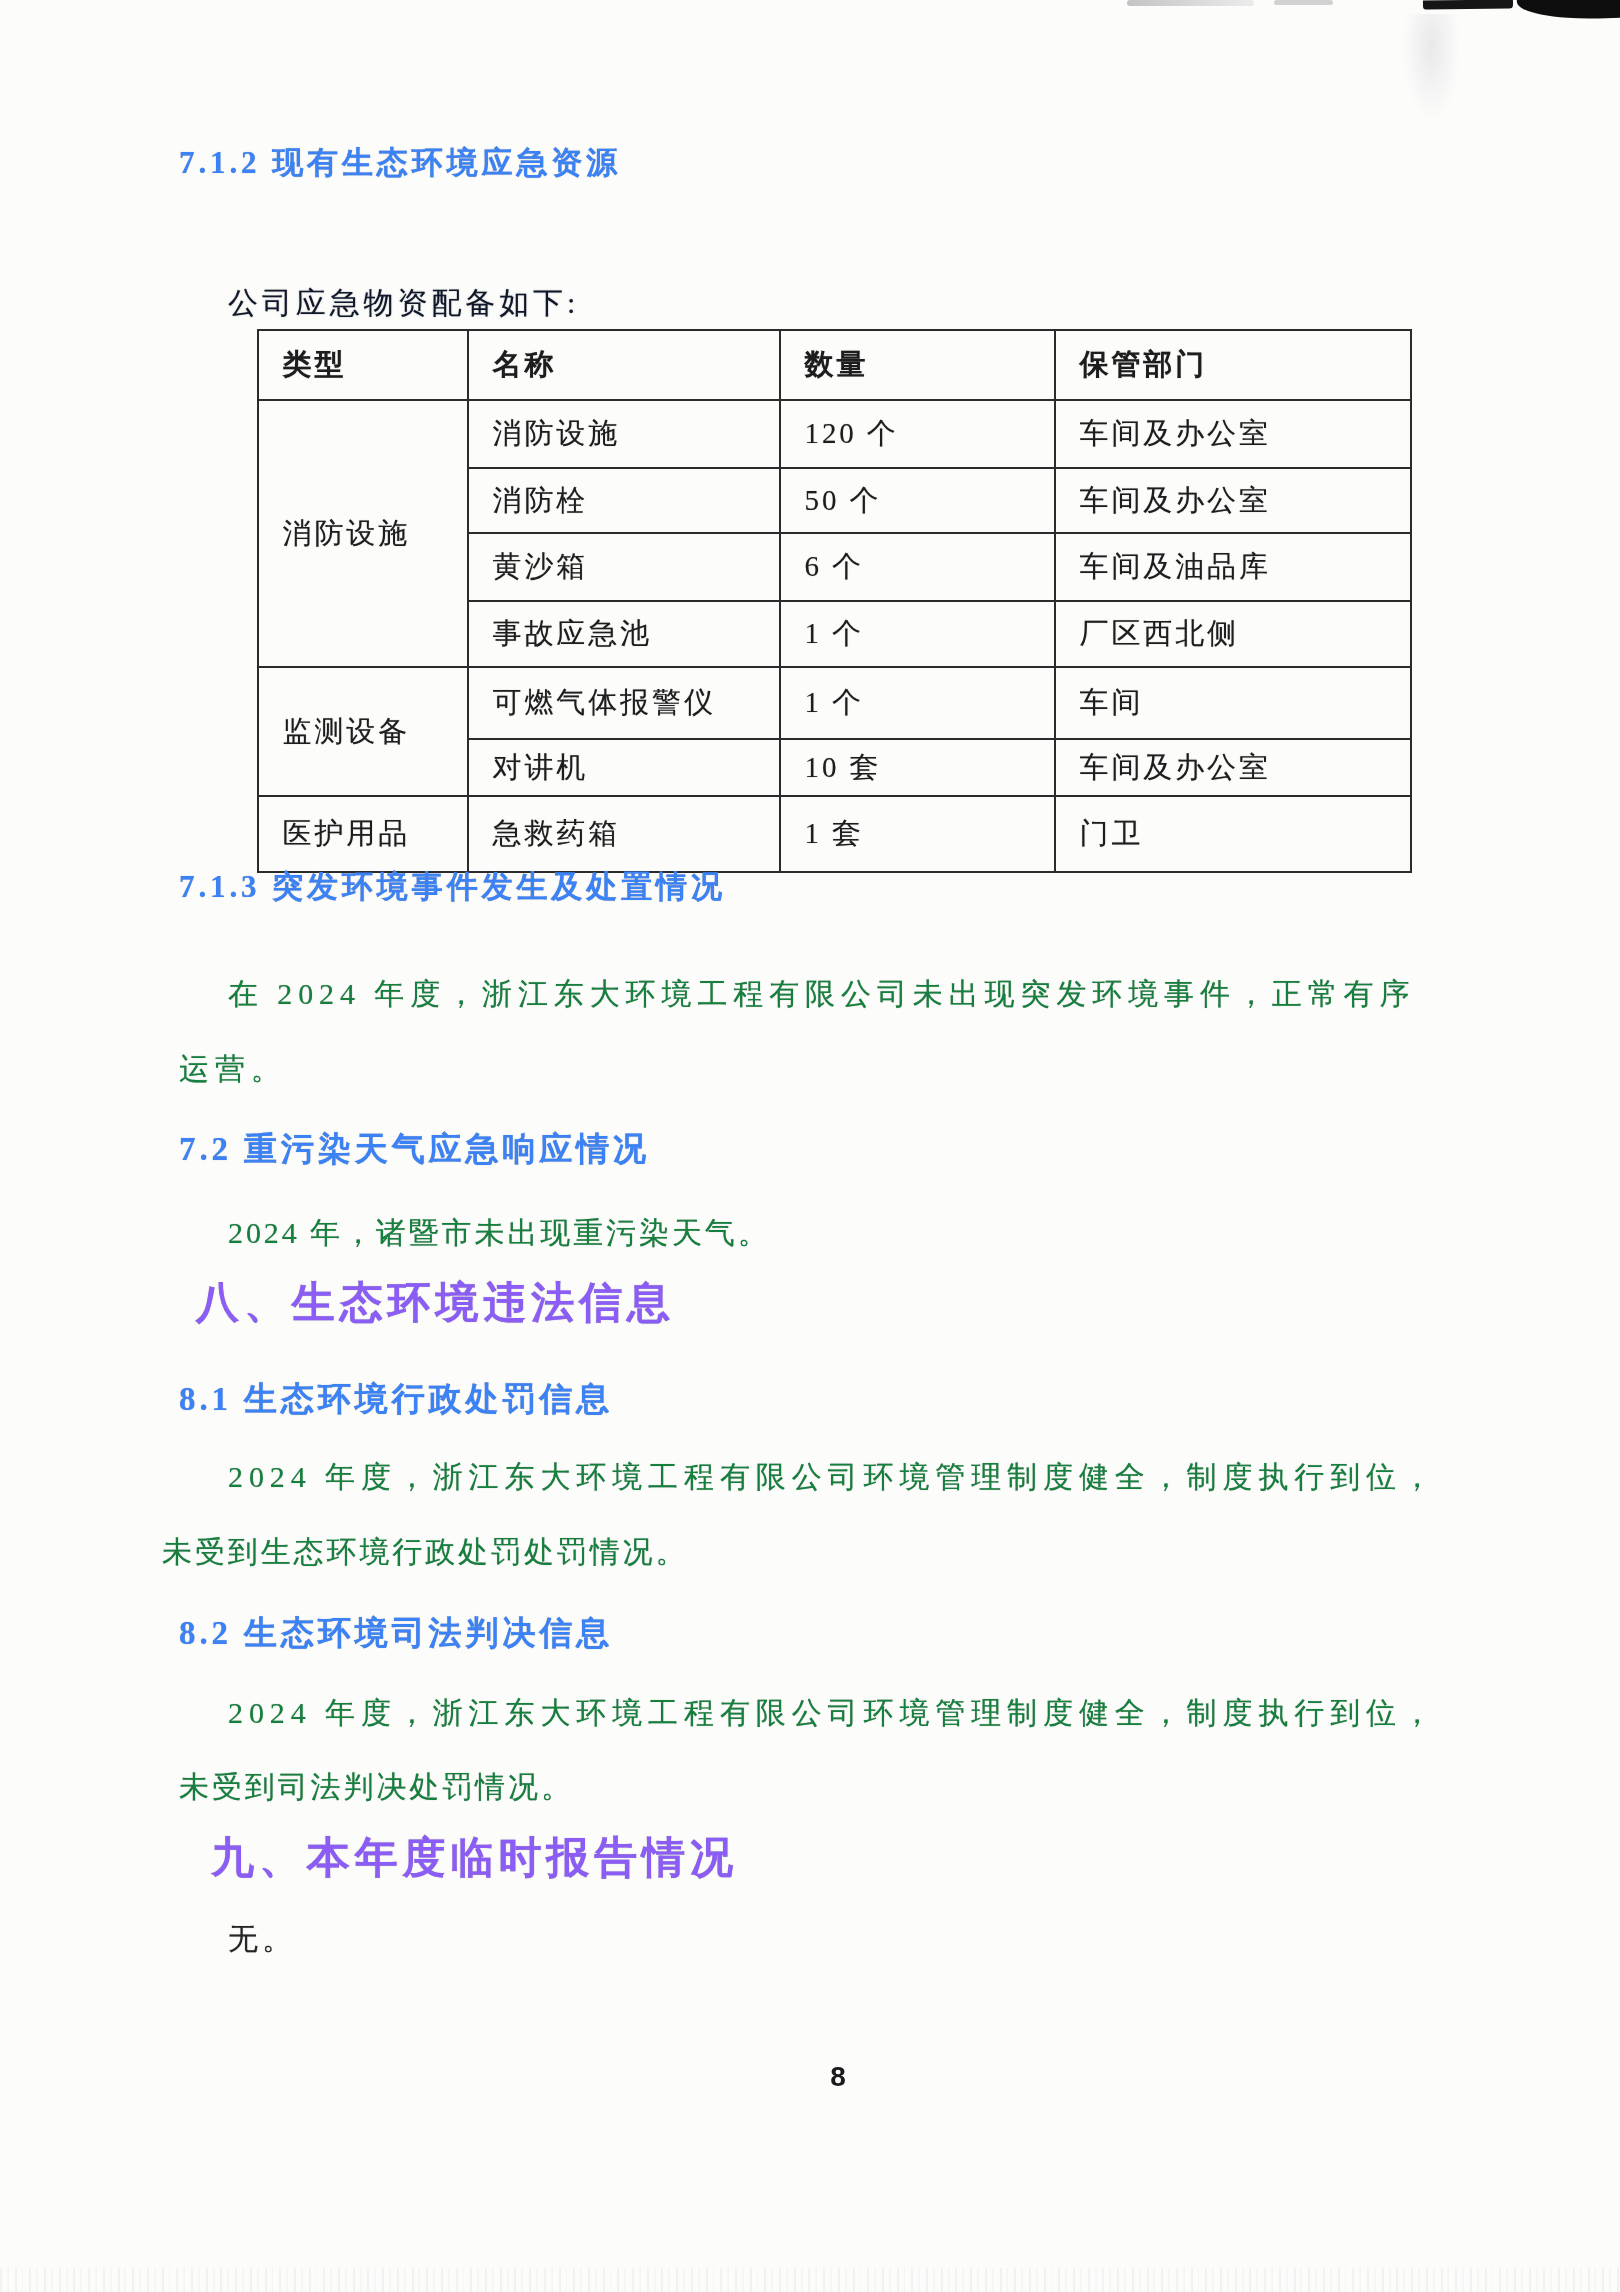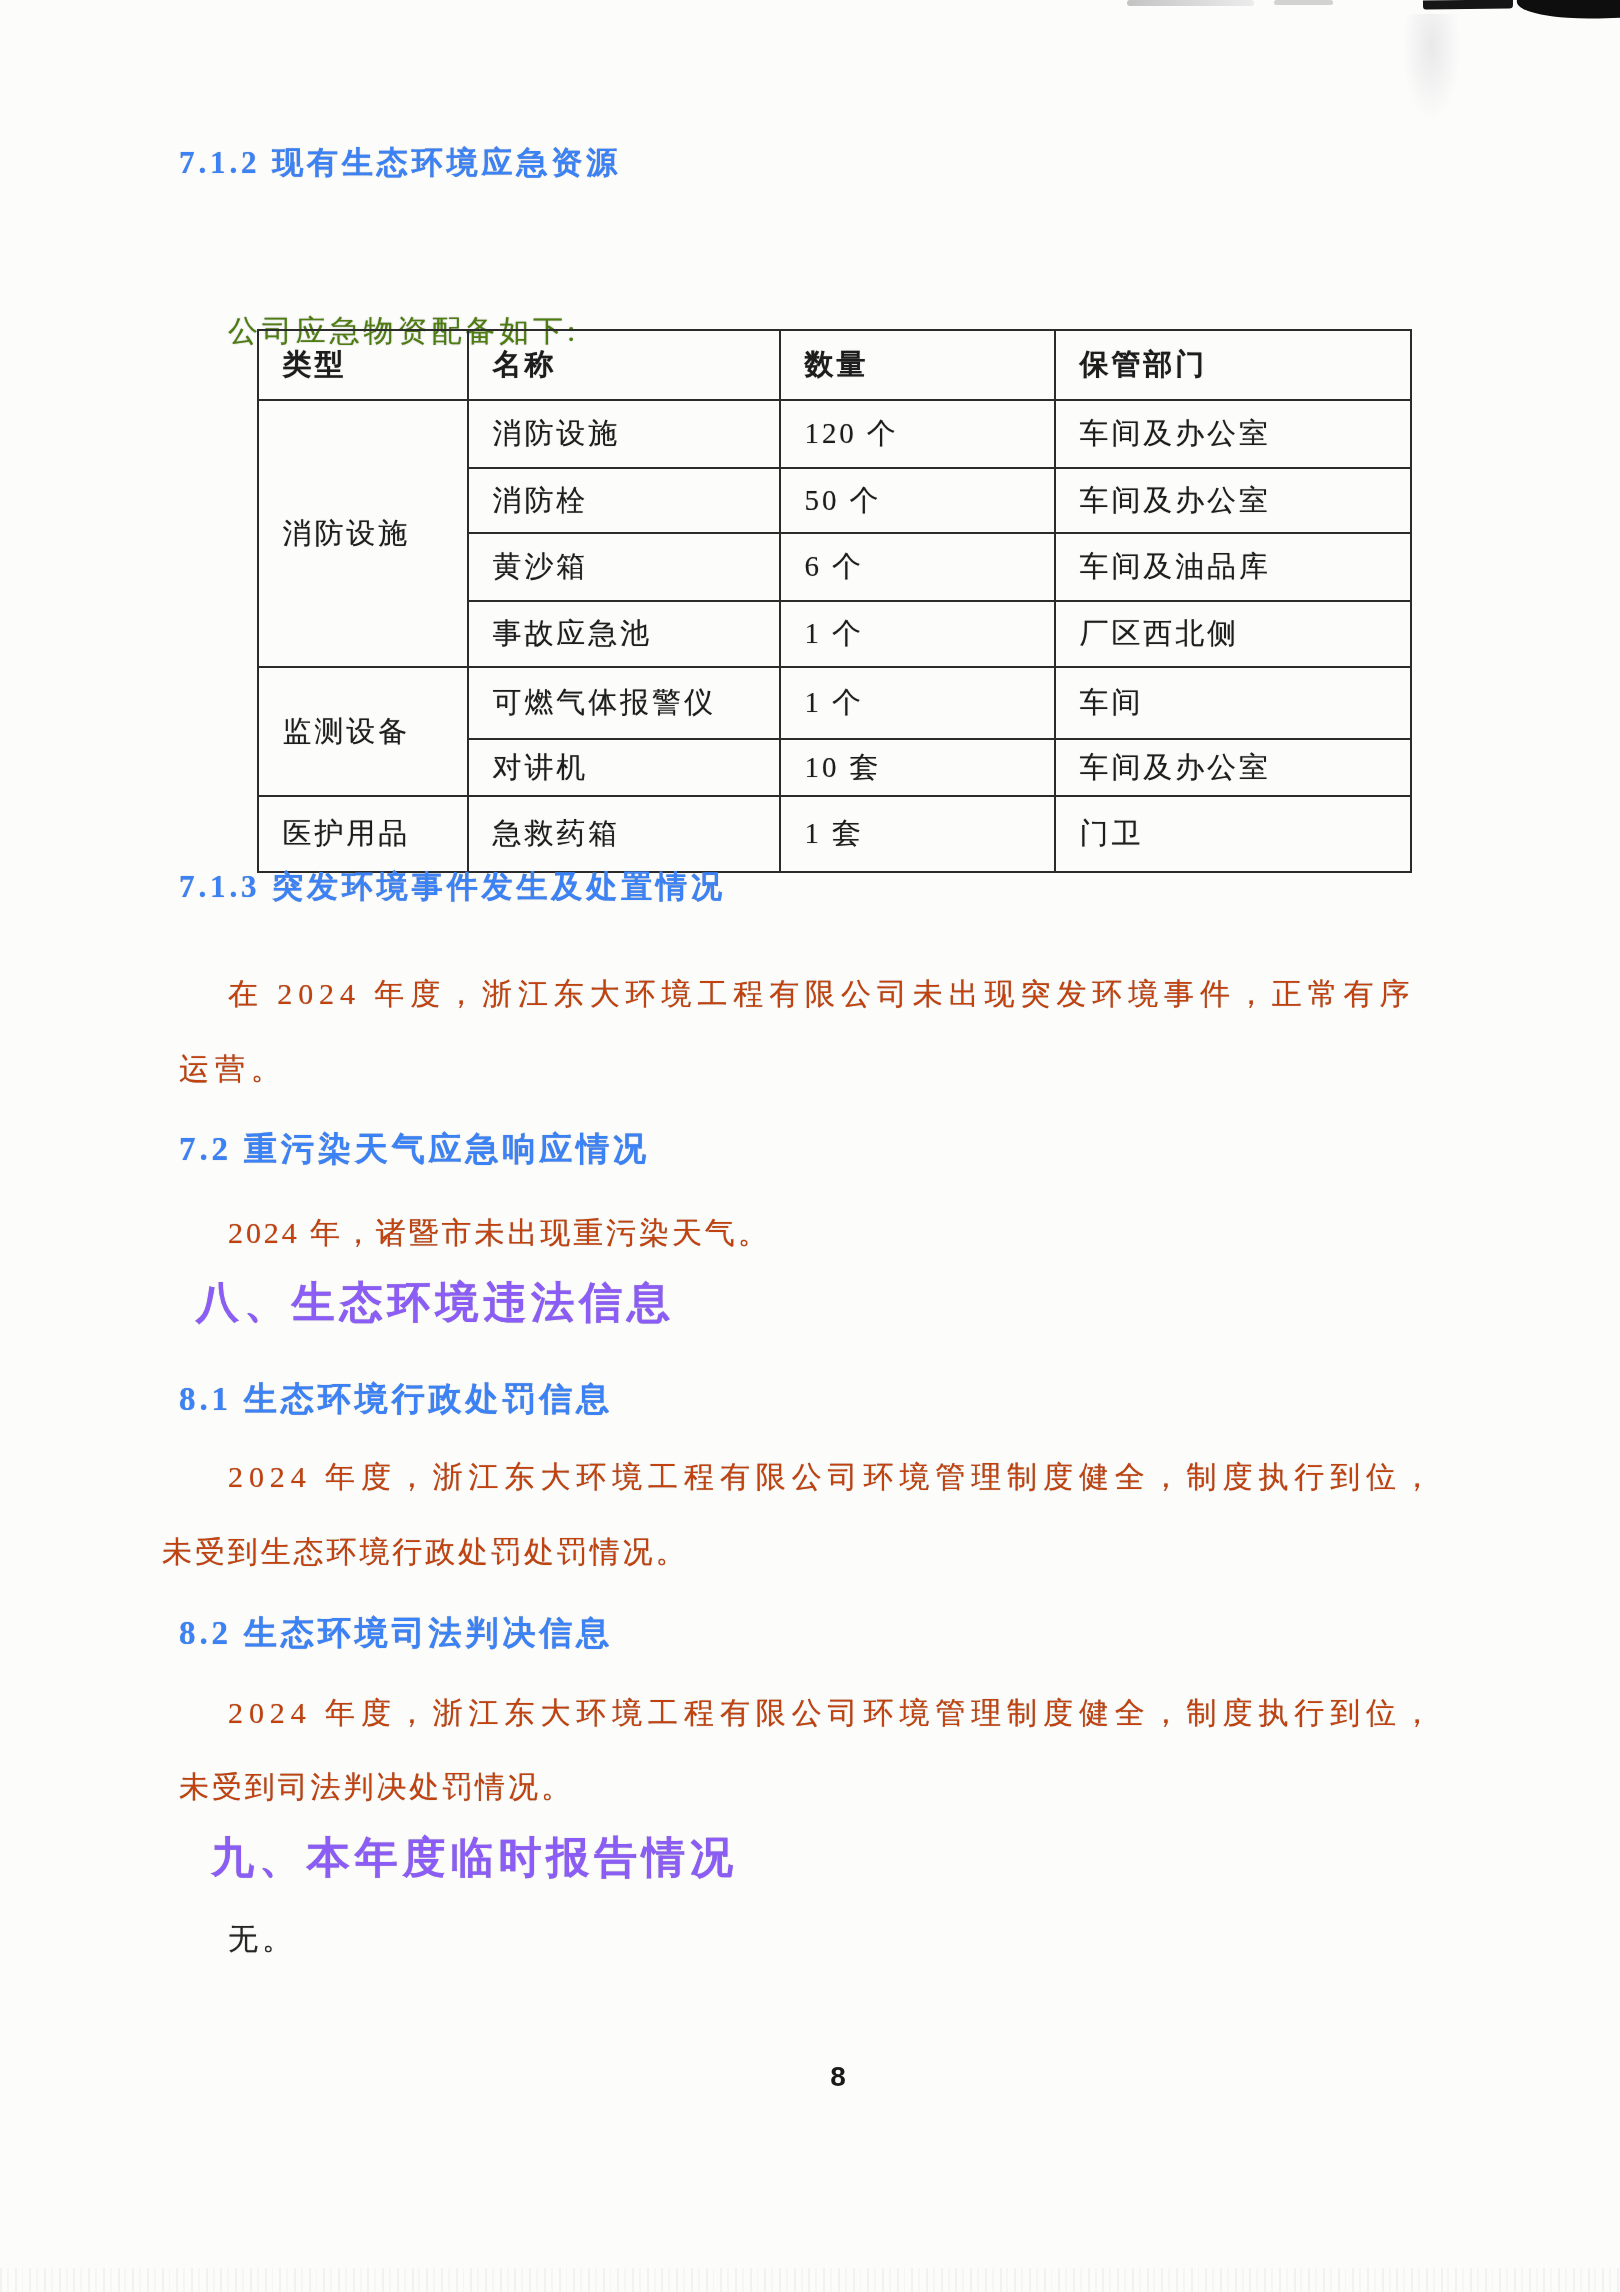--- a/index.html
+++ b/index.html
@@ -52,23 +52,23 @@
     border-radius: 2.9px;
   }
   .artifact-smudge {
     position: absolute; left: 1402px; top: 13.7px;
     width: 59px; height: 108px;
     background: radial-gradient(ellipse at 50% 30%, rgba(150,145,155,.18), rgba(255,255,255,0) 70%);
   }
   .txt { position: absolute; white-space: nowrap; text-shadow: 0 0 1px rgba(45,45,45,.45); }
   .h-sub  { font-weight: bold; font-size: 31px; letter-spacing: 3.9px; color: #3b82f6; }
   .h-big  { font-weight: bold; font-size: 43px; letter-spacing: 4.9px; color: #8b5cf6; }
-  .body-t { font-size: 30px; letter-spacing: 5.9px; color: #c2410c; }
+  .body-t { font-size: 30px; letter-spacing: 5.9px; color: #15803d; }
   .body-tight { font-size: 30px; letter-spacing: 3.9px; color: #262626; }
-  .faded  { color: #4d7c0f; text-shadow: 0 0 1.5px rgba(90,90,90,.55); margin-top: 28px; }
+  .faded  { color: #0f172a; text-shadow: 0 0 1.5px rgba(90,90,90,.55); }
   .pagenum {
     position: absolute;
     left: 740px; top: 2061px;
     width: 196px;
     text-align: center;
     font-weight: bold;
     font-size: 28px;
     color: #1a1a1a;
     font-family: "Liberation Sans", "DejaVu Sans", sans-serif;
   }

